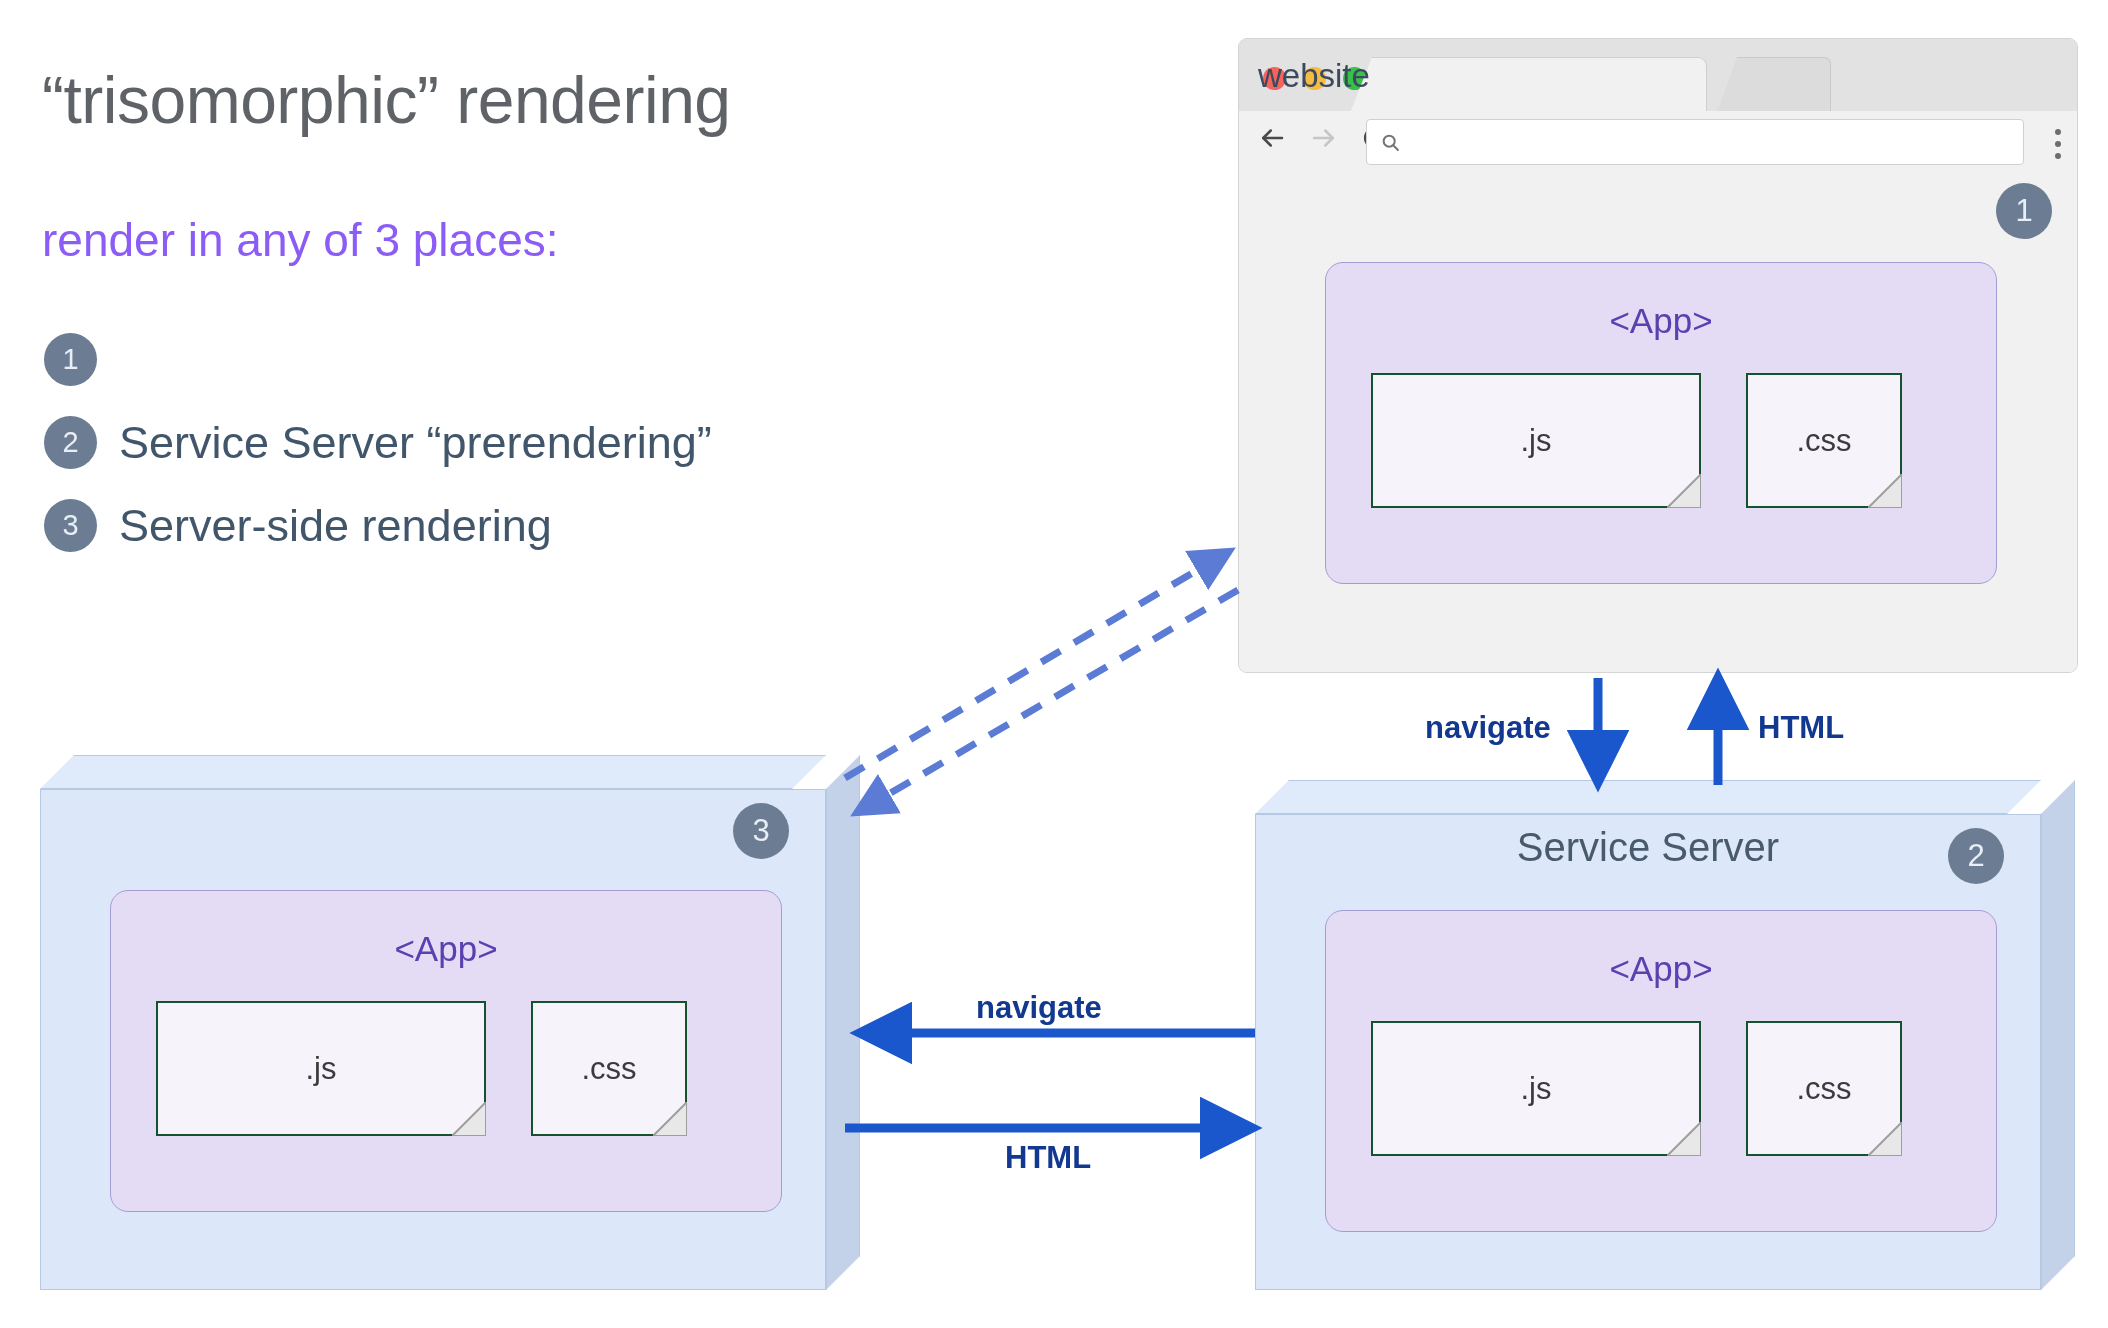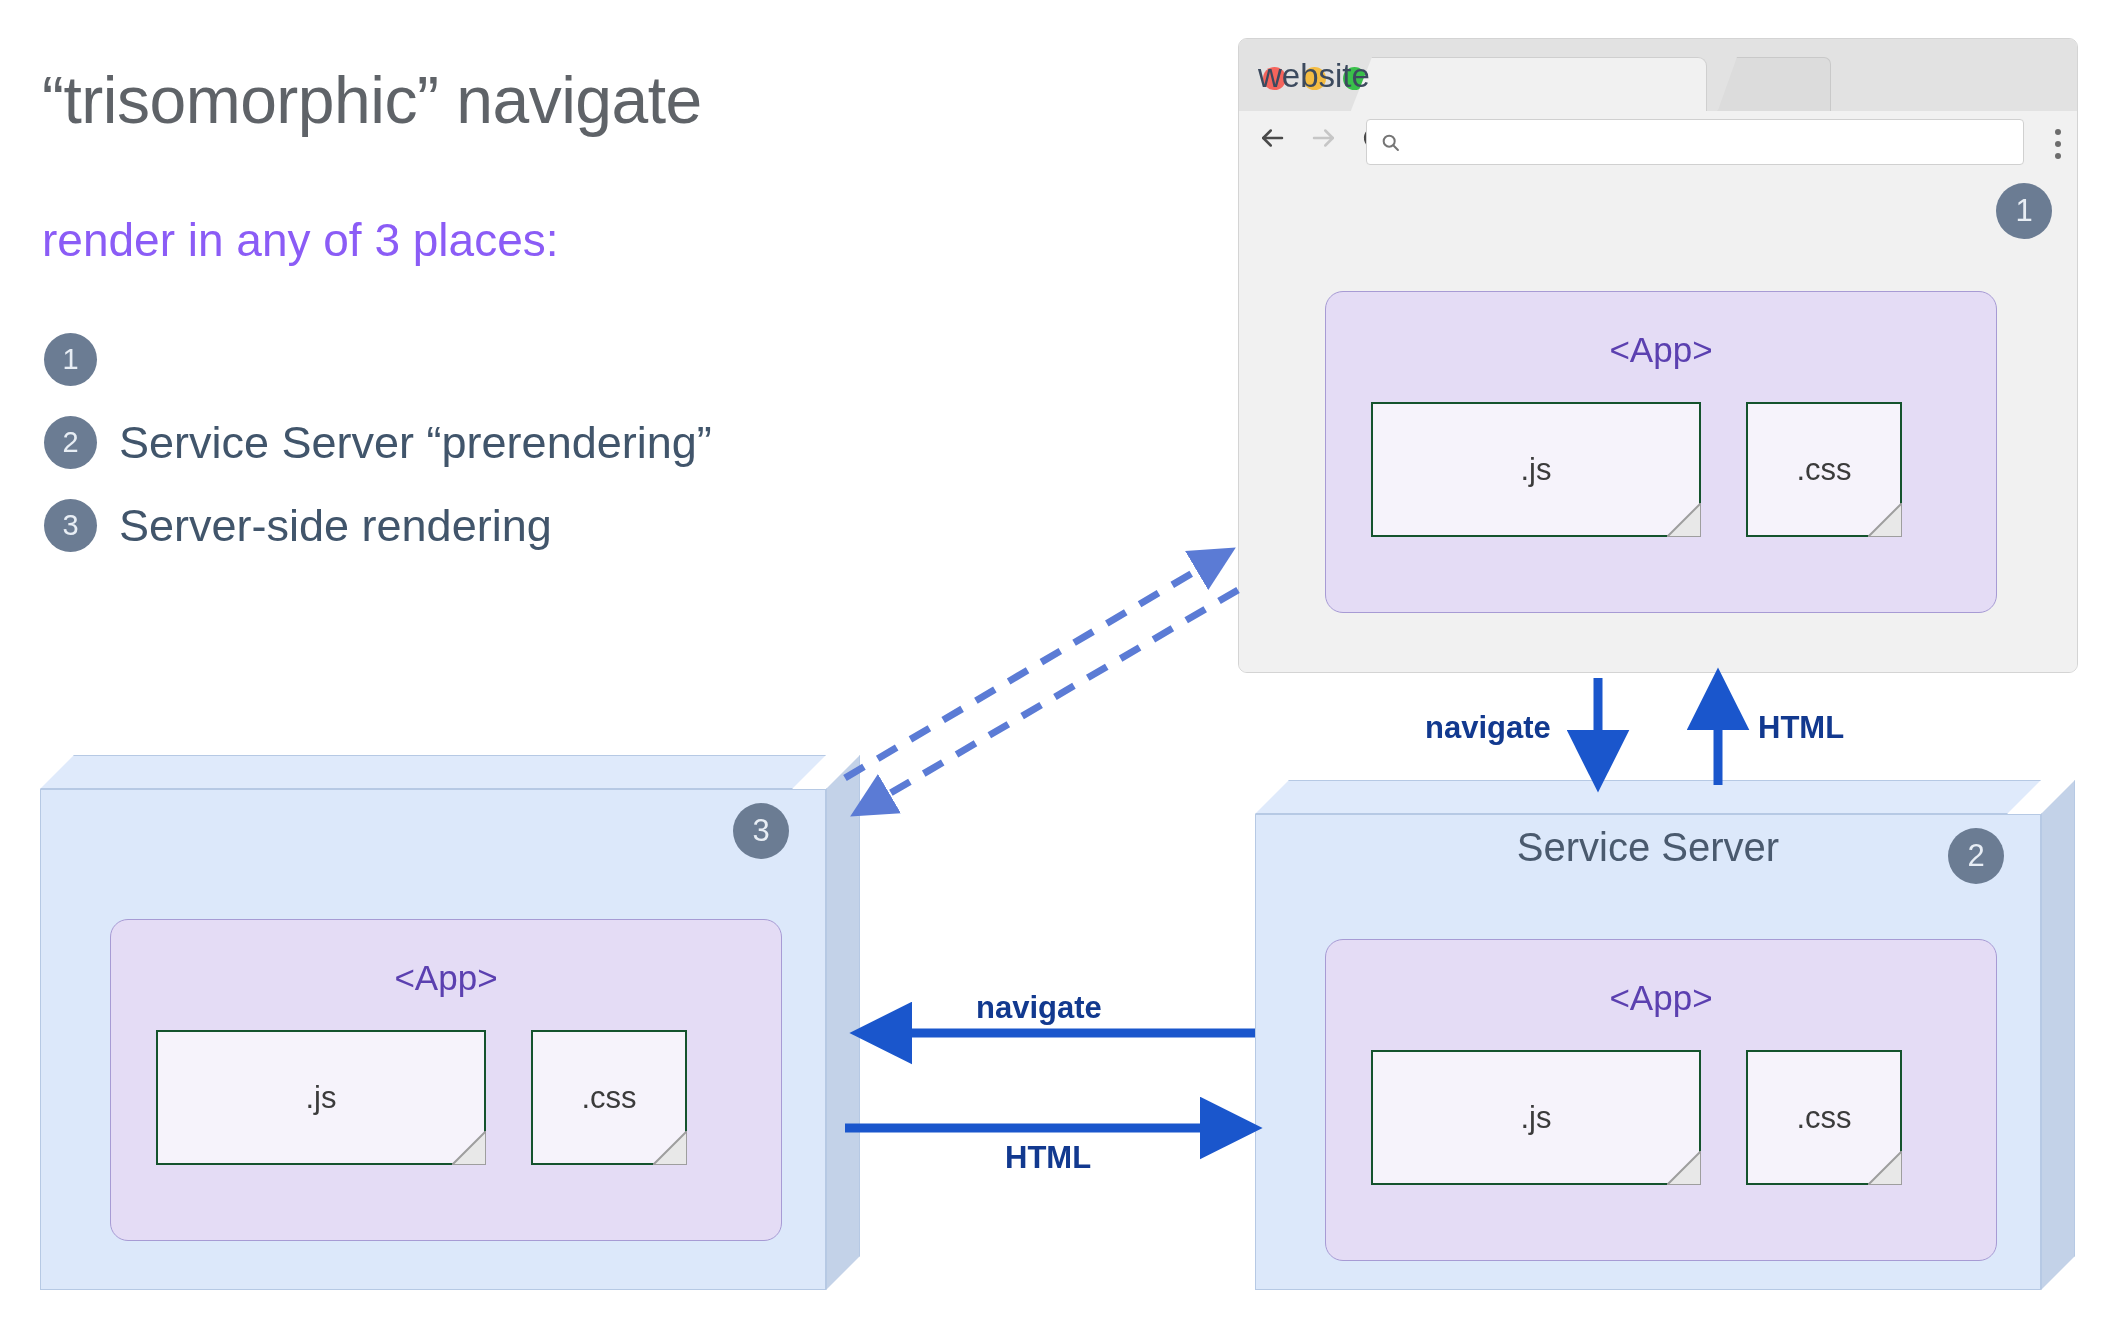--- a/index.html
+++ b/index.html
@@ -75,21 +75,21 @@
   .kebab{
     position:absolute;right:16px;top:18px;width:7px;
     display:flex;flex-direction:column;align-items:center;gap:6px;
   }
   .kebab i{display:block;width:6px;height:6px;border-radius:50%;background:#6d6d6d;}
   .browser-body{position:absolute;left:0;top:134px;right:0;bottom:0;background:#f1f1f1;}
 
   
   .app{
     position:absolute;background:#e4dcf5;border:1px solid #a79bd4;
-    border-radius:18px;box-sizing:border-box;margin-top:29px;
+    border-radius:18px;box-sizing:border-box;
   }
   .app-label{
     position:absolute;left:0;right:0;text-align:center;
     color:#5b40b0;font-size:35px;
   }
 
   
   .file{
     position:absolute;background:#f6f3fb;border:2px solid #14532d;
     box-sizing:border-box;
@@ -129,21 +129,21 @@
     position:absolute;font-size:31px;font-weight:bold;color:#12398f;
     white-space:nowrap;
   }
   svg.overlay{position:absolute;left:0;top:0;width:2108px;height:1328px;pointer-events:none;}
 </style>
 </head>
 <body>
 
 <div class="canvas">
 
-  <div class="title">“trisomorphic” navigate</div>
+  <div class="title">“trisomorphic” rendering</div>
   <div class="subtitle">render in any of 3 places:</div>
 
   <div class="list">
     <div class="list-item">
       <span class="badge">1</span>
     </div>
     <div class="list-item">
       <span class="badge">2</span>
       <span class="list-label">Service Server “prerendering”</span>
     </div>

